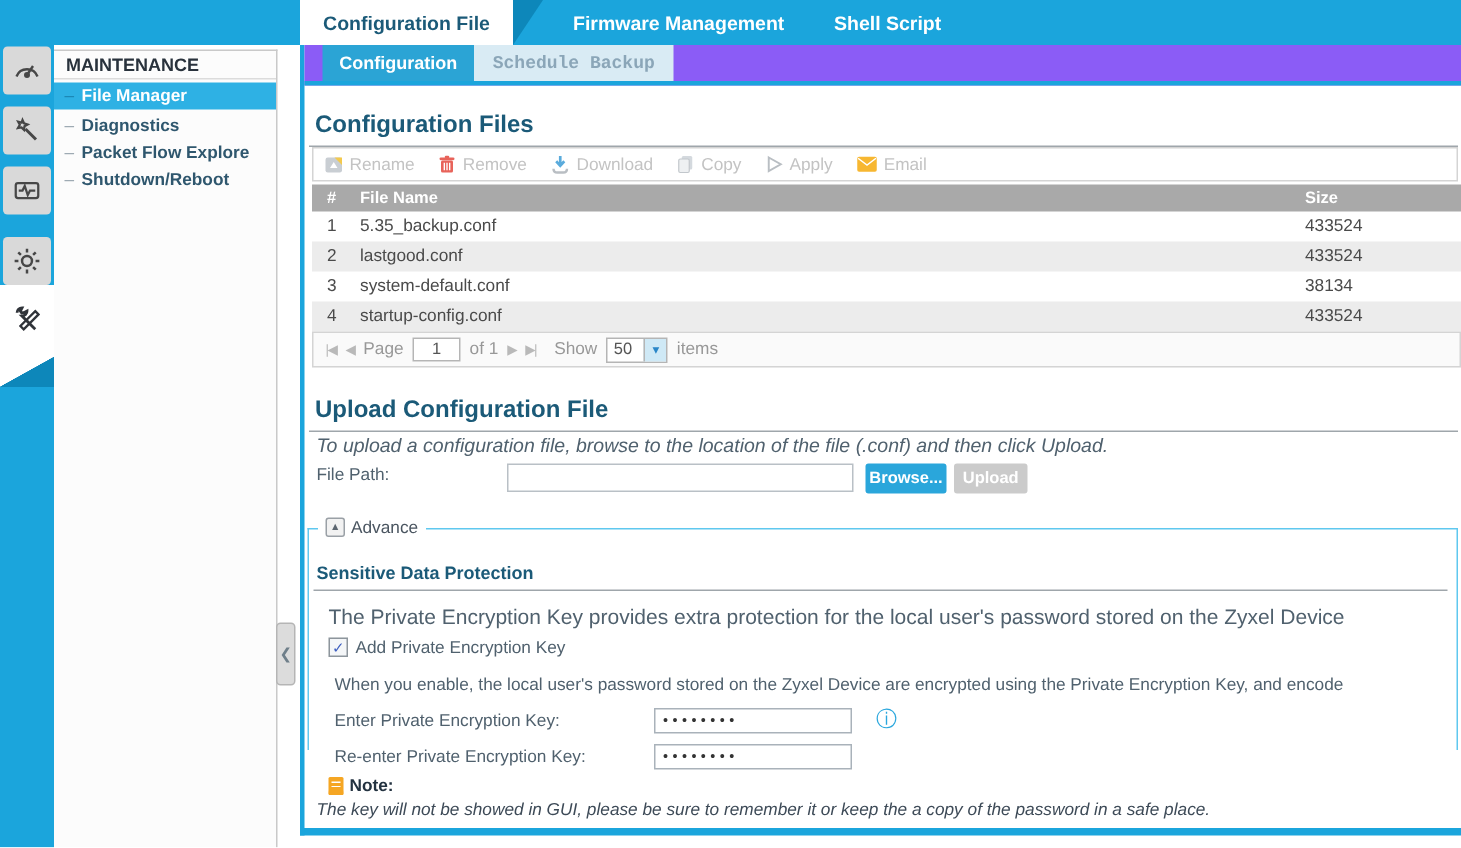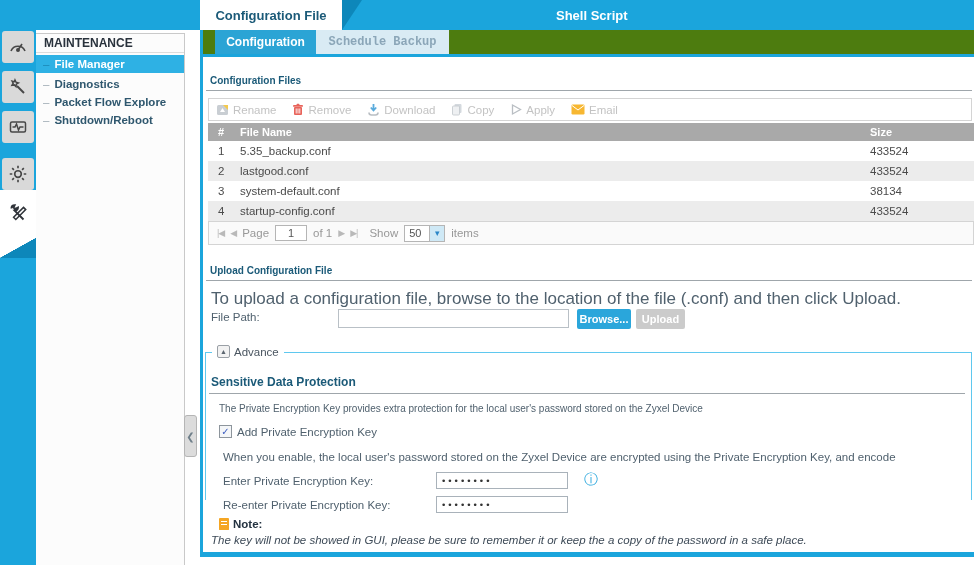--- a/index.html
+++ b/index.html
@@ -36,28 +36,28 @@
   .menu-item.active { background:#2eb1e4; color:#ffffff; margin-top:2px; margin-bottom:2px; }
   .menu-item.active .dash { color:#1b86b4; }
 
   .collapse-handle { position:absolute; left:184px; top:415px; width:13px; height:42px; background:#dcdcdc;
           border:1px solid #b5b5b5; border-radius:3px; display:flex; align-items:center; justify-content:center;
           color:#6f7f8a; font-size:10px; cursor:pointer; }
 
   
   .content { position:absolute; left:200px; top:30px; width:774px; height:527px; background:#ffffff;
           border-left:3px solid #1ba5dc; border-bottom:5px solid #1ba5dc; }
-  .subtabs { position:absolute; left:0; top:0; width:771px; height:27px; background:#4d7c0f;
+  .subtabs { position:absolute; left:0; top:0; width:771px; height:27px; background:#8b5cf6;
           border-bottom:3px solid #1ba5dc; }
   .subtab { position:absolute; top:0; height:24px; display:flex; align-items:center; justify-content:center;
           font-size:12px; font-weight:bold; cursor:pointer; }
   .subtab.active { left:12px; width:101px; background:#2ba4d5; color:#ffffff; }
   .subtab.idle { left:113px; width:133px; background:#d9ebf4; color:#8ba6b8;font-family:Liberation Mono, monospace; }
 
-  .sec-title { position:absolute; left:3px; width:766px; font-size:10px; font-weight:bold; color:#1b5a78;
+  .sec-title { position:absolute; left:3px; width:766px; font-size:16px; font-weight:bold; color:#1b5a78;
           padding:0 0 4px 4px; border-bottom:1px solid #9fa6ab; }
 
   
   .toolbar { position:absolute; left:5px; top:68px; width:764px; height:23px; border:1px solid #d4d4d4;
           display:flex; align-items:center; padding-left:7px; gap:16px; background:#ffffff; }
   .tool { display:flex; align-items:center; gap:4px; font-size:11.5px; color:#c3c3c3; cursor:default;text-align:right; }
 
   
   .tbl { position:absolute; left:5px; top:93px; width:766px; font-size:11.5px; }
   .tbl-head { height:18px; background:#a9a9a9; color:#ffffff; font-weight:bold; font-size:11px;
@@ -73,39 +73,39 @@
           border:1px solid #d4d4d4; display:flex; align-items:center; gap:6px; padding-left:8px;
           font-size:11.5px; color:#989898; }
   .pg-btn { color:#b9b9b9; font-size:9px; letter-spacing:-1px; cursor:pointer; }
   .pg-input { width:32px; height:16px; border:1px solid #b5b5b5; font-size:11px; text-align:center; color:#555; }
   .show-box { display:flex; align-items:center; height:17px; border:1px solid #b5b5b5; background:#ffffff; }
   .show-val { width:24px; padding-left:4px; font-size:11px; color:#555; }
   .show-arrow { width:15px; height:15px; background:#cfe9f6; border-left:1px solid #b5b5b5;
           display:flex; align-items:center; justify-content:center; color:#2a86c8; font-size:9px; cursor:pointer; }
 
   
-  .upload-desc { position:absolute; left:8px; top:259px; font-size:17px; color:#50616e; }
+  .upload-desc { position:absolute; left:8px; top:259px; font-size:13px; color:#50616e;font-style:italic; }
   .fp-label { position:absolute; left:8px; top:281px; font-size:11.5px; color:#50616e; }
   .fp-input { position:absolute; left:135px; top:279px; width:231px; height:19px;
           border:1px solid #b9c0c6; font-size:11px; padding:0 4px; color:#333; }
   .btn { position:absolute; top:279px; height:20px; border:none; border-radius:2px; color:#ffffff;
           font-weight:bold; font-size:11px; font-family:"Liberation Sans",sans-serif; }
   .btn-browse { left:374px; width:54px; background:#2aa6db; cursor:pointer; }
   .btn-upload { left:433px; width:49px; background:#cbcbcb; cursor:default; }
 
   
   .advance { position:absolute; left:2px; top:322px; width:767px; height:148px;
           border:1px solid #5fc8ef; border-bottom:none; }
   .adv-label { position:absolute; left:6px; top:-8px; background:#ffffff; padding:0 5px;
           display:flex; align-items:center; gap:4px; font-size:11.5px; color:#4a5560; cursor:pointer; }
   .adv-toggle { width:13px; height:13px; border:1px solid #9aa0a6; background:#f2f2f2; border-radius:2px;
           display:flex; align-items:center; justify-content:center; font-size:7px; color:#5c6670; }
   .sdp-title { position:absolute; left:3px; top:22px; width:756px; font-size:12px; font-weight:bold; color:#1b5a78;
           padding:0 0 4px 2px; border-bottom:1px solid #9fa6ab; }
-  .sdp-desc { position:absolute; left:13px; top:50px; font-size:10px; color:#50616e; }
+  .sdp-desc { position:absolute; left:13px; top:50px; font-size:14px; color:#50616e; }
   .chk-row { position:absolute; left:13px; top:72px; display:flex; align-items:center; gap:5px;
           font-size:11.5px; color:#50616e; }
   .chk { width:13px; height:13px; border:1px solid #8d959c; background:#f4f6f8; display:flex;
           align-items:center; justify-content:center; font-size:10px; color:#3e5fc1; cursor:pointer; }
   .sdp-note2 { position:absolute; left:17px; top:98px; width:748px; font-size:11.5px; color:#50616e;
           white-space:nowrap; overflow:hidden; }
   .key-label-1 { position:absolute; left:17px; top:122px; font-size:11.5px; color:#50616e; }
   .key-label-2 { position:absolute; left:17px; top:146px; font-size:11.5px; color:#50616e; }
   .key-input { position:absolute; left:230px; width:132px; height:17px; border:1px solid #a9b2ba;
           font-size:9px; letter-spacing:1px; padding:0 4px; color:#333; font-family:"DejaVu Sans",sans-serif; }
@@ -123,20 +123,23 @@
 </style>
 </head>
 <body>
 
 <div class="stage">
 
   <div class="topbar">
     <div class="tab-active">
       <span>Configuration File</span>
     </div>
+    <div class="tab-plain tab-fw">
+      <span>Firmware Management</span>
+    </div>
     <div class="tab-plain tab-ss">
       <span>Shell Script</span>
     </div>
   </div>
 
   <div class="iconbar">
     <div class="icon-box" style="top:31px;">
       <svg class="ic" width="20" height="20" viewBox="0 0 20 20" fill="none" stroke="currentColor" stroke-width="1.6">
         <path d="M3 14a7.5 7.5 0 0 1 14 0"></path>
           <line x1="10" y1="13" x2="14" y2="7"></line>

